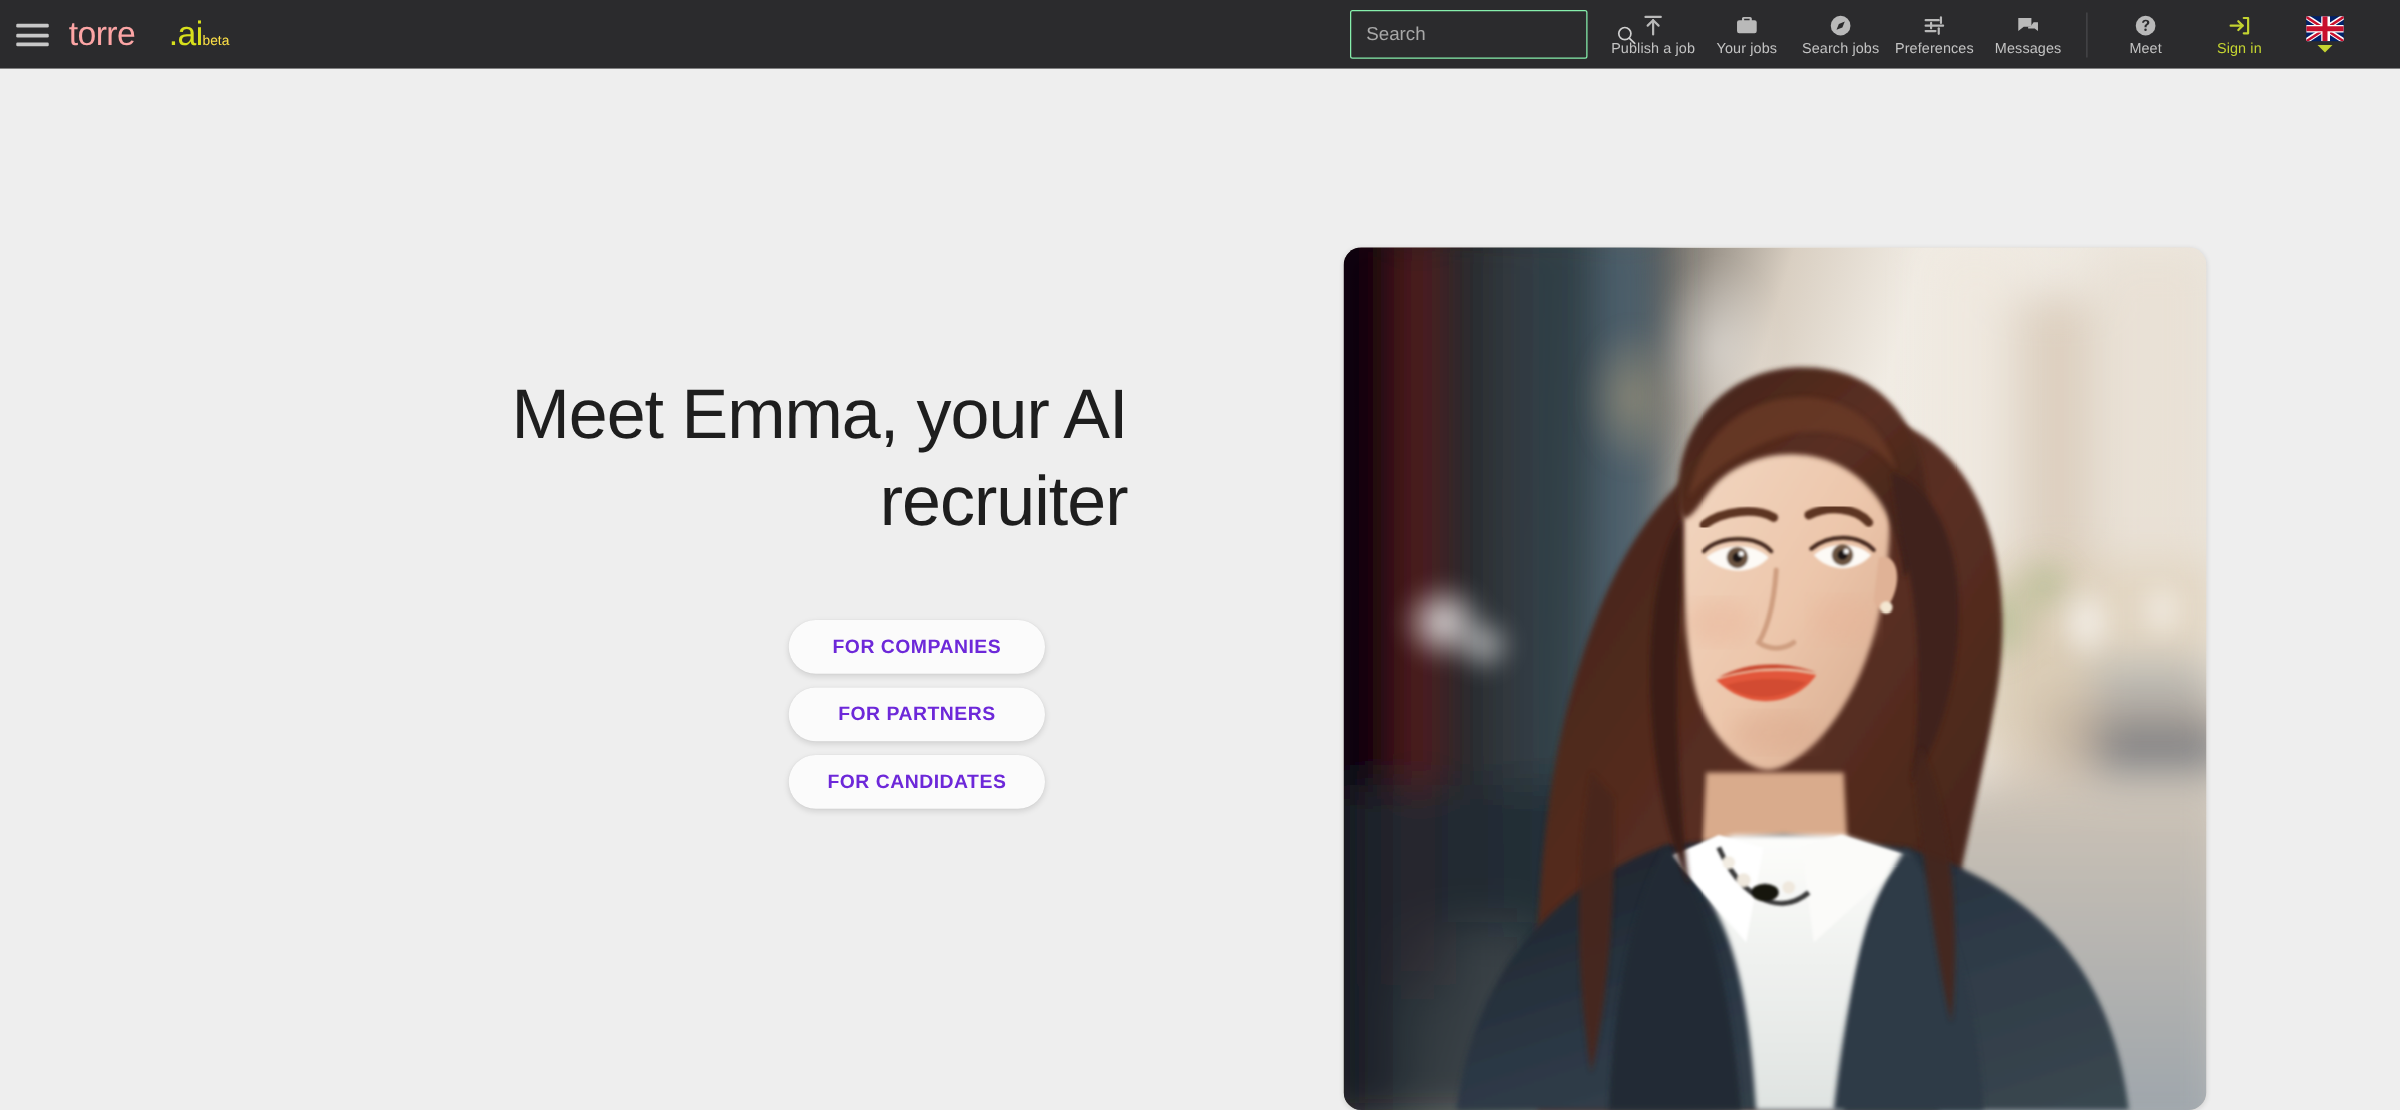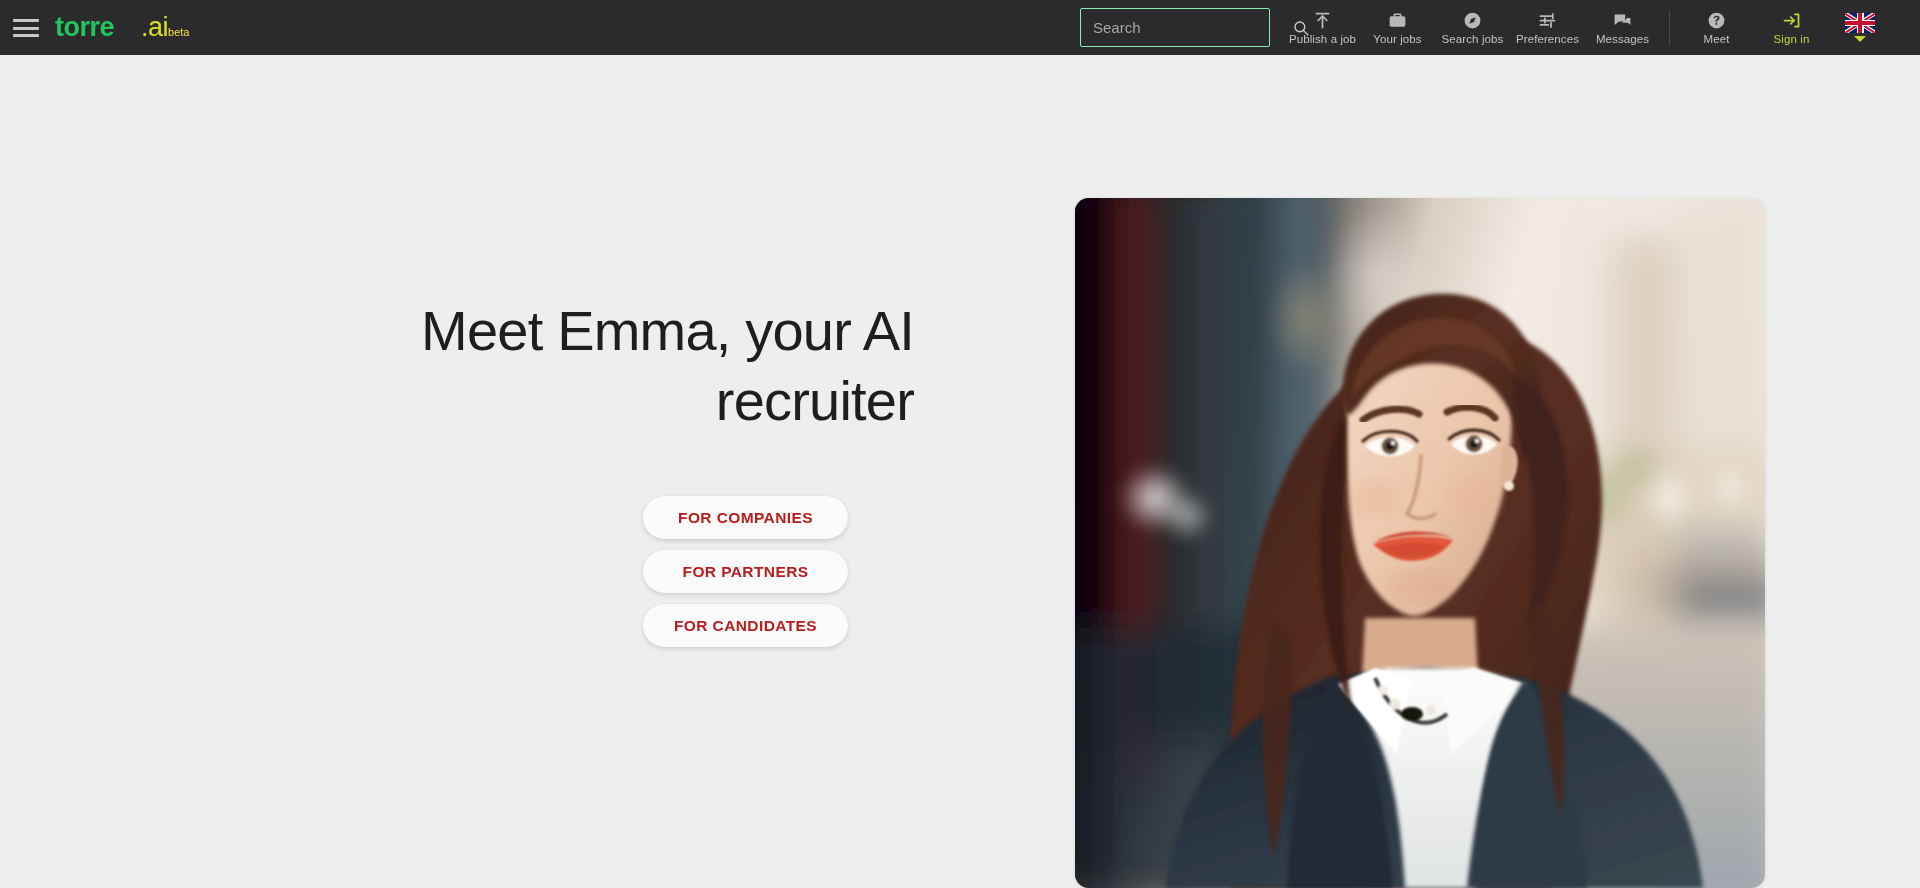--- a/index.html
+++ b/index.html
@@ -49,21 +49,21 @@
   .logo {
     position: absolute;
     left: 55px;
     top: 9px;
     font-size: 27px;
     letter-spacing: -0.5px;
     line-height: 36px;
     white-space: nowrap;
     cursor: pointer;
   }
-  .logo .logo-torre { color: #22c55e; font-weight: 700; }
+  .logo .logo-torre { color: #fca5a5; font-weight: 400; }
   .logo .logo-ai    { color: #d8e01c; font-weight: 400; margin-left: 27px; }
   .logo .logo-beta  { color: #fde047; font-size: 11px; font-weight: 400; letter-spacing: 0; }
 
   
   .search-box {
     position: absolute;
     left: 1080px;
     top: 8px;
     width: 190px;
     height: 39px;
@@ -185,21 +185,21 @@
   
   .main {
     position: relative;
     width: 1920px;
     height: 833px;
     background: #eeeeee;
   }
 
   .hero-left {
     position: absolute;
-    left: 12px;
+    left: 0;
     top: 0;
     width: 930px;
     height: 833px;
     display: flex;
     flex-direction: column;
     align-items: flex-end;
     justify-content: center;
     padding-right: 28px;
   }
 
@@ -221,21 +221,21 @@
     align-items: center;
     margin-right: 66px;
   }
 
   .cta-btn {
     width: 205px;
     height: 43px;
     border-radius: 24px;
     background: #fbfbfb;
     border: none;
-    color: #b91c1c;
+    color: #6d28d9;
     font-size: 15.5px;
     font-weight: 700;
     letter-spacing: 0.4px;
     font-family: "Liberation Sans", sans-serif;
     cursor: pointer;
     box-shadow: 0 2px 5px rgba(0,0,0,0.13), 0 0 1px rgba(0,0,0,0.08);
     display: flex;
     align-items: center;
     justify-content: center;
   }

